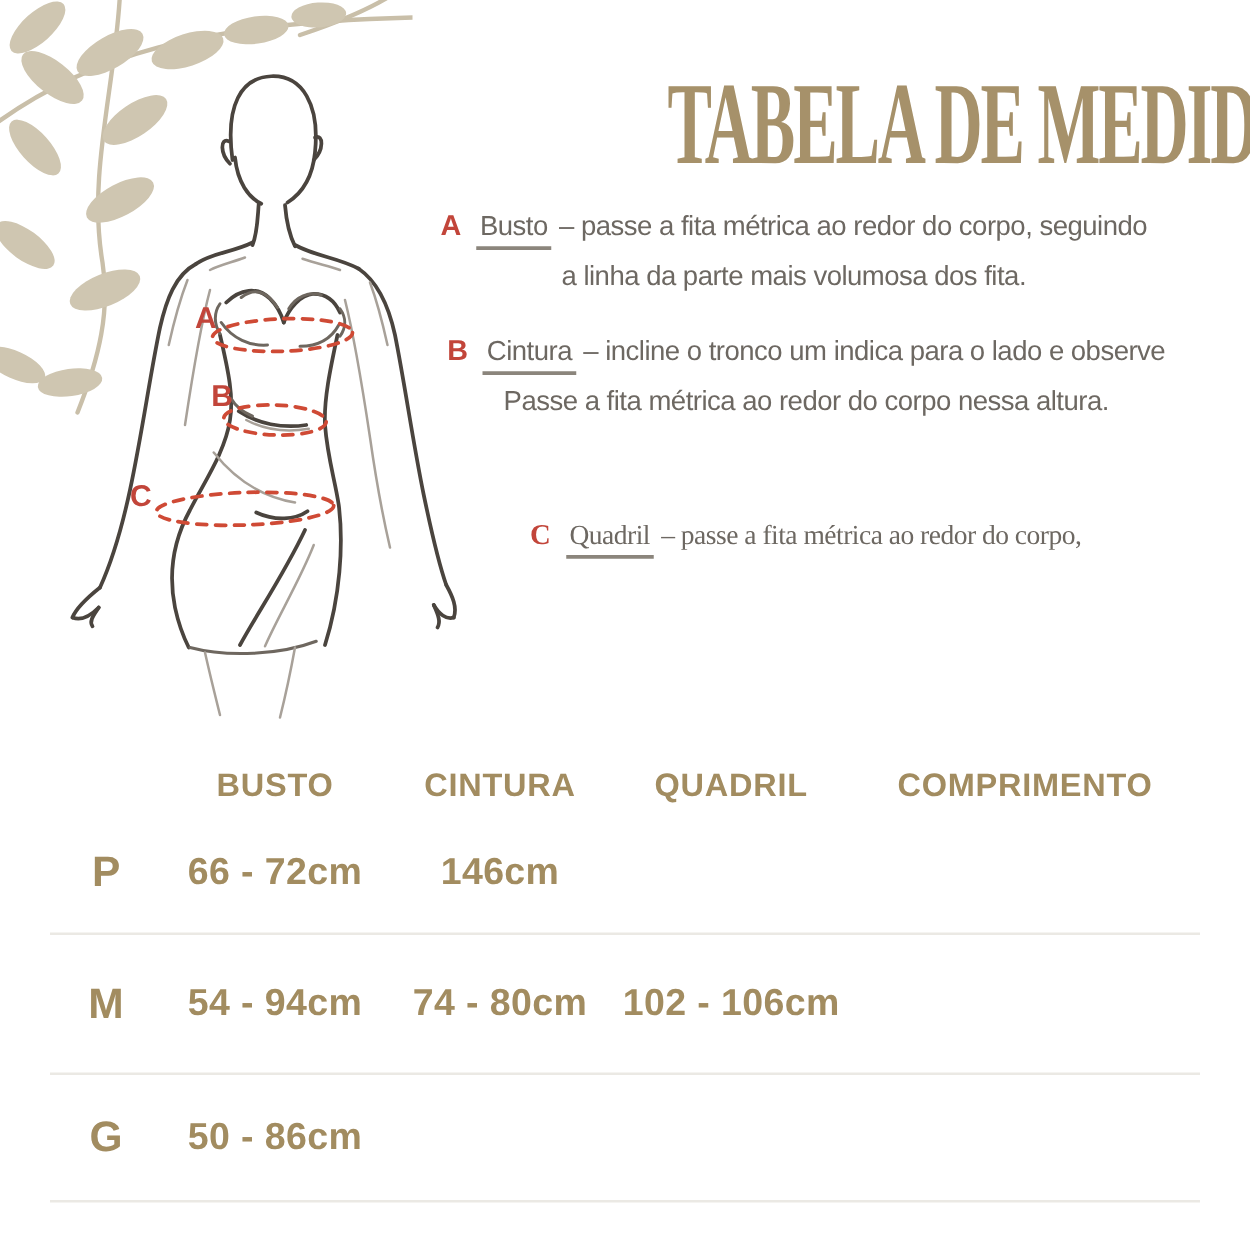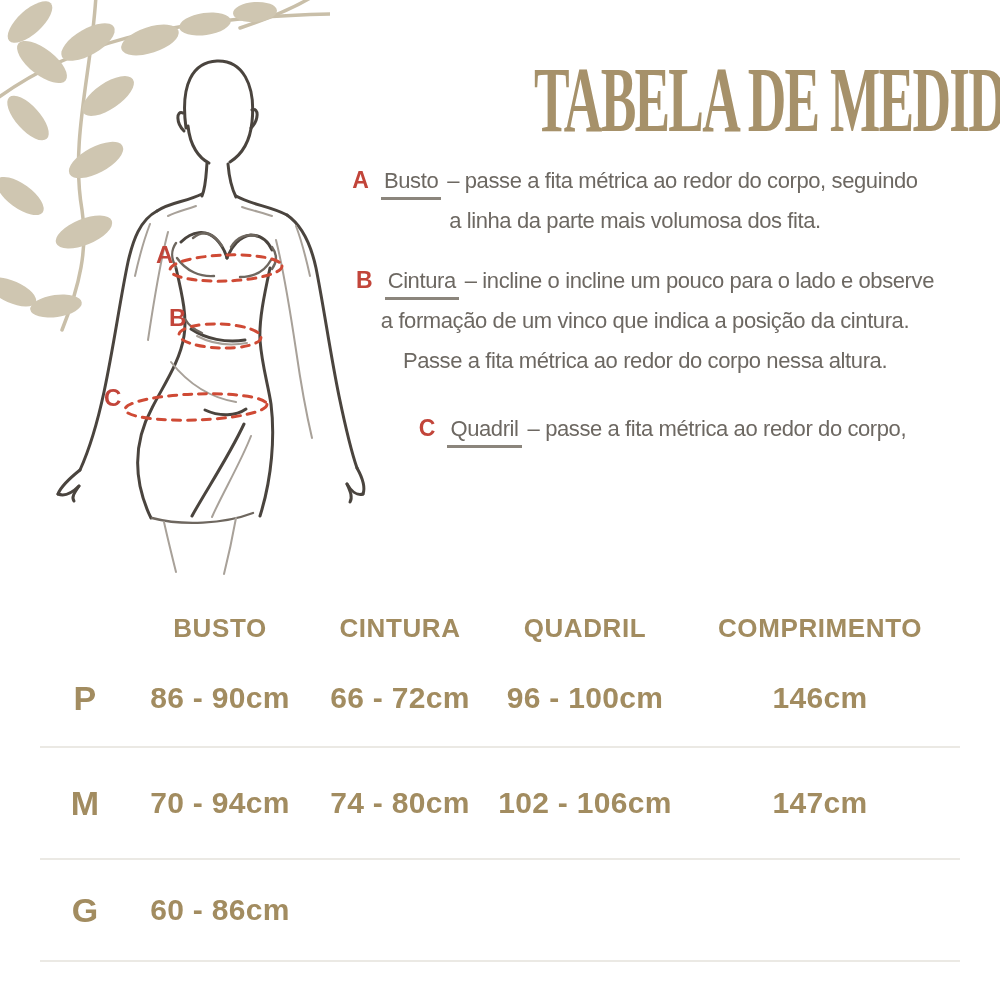--- a/index.html
+++ b/index.html
@@ -16,21 +16,21 @@
   
   .instr{color:var(--text);font-size:22px;line-height:40px;text-align:center;
          letter-spacing:-0.4px;}
   .iline{white-space:nowrap;}
   .ltr{color:var(--red);font-weight:700;font-size:23px;margin-right:12px;letter-spacing:0;}
   .term{display:inline-block;border-bottom:3px solid var(--underline);
         padding:0 3px 1px 3px;margin-right:6px;line-height:30px;}
 
   #instr-a{left:300px;top:160px;width:670px;text-align:center;}
   #instr-b{left:310px;top:260px;width:670px;}
-  #instr-c{left:355px;top:408px;width:615px;}
+  #instr-c{left:337px;top:408px;width:615px;font-family:Liberation Serif, serif;}
 
   
   .marker{color:var(--red);font-weight:700;font-size:24px;line-height:24px;}
   #marker-a{left:156px;top:243px;}
   #marker-b{left:169px;top:306px;}
   #marker-c{left:104px;top:386px;}
 
   
   .stroke-dark{stroke:var(--sketch_dark);stroke-width:3;fill:none;
                stroke-linecap:round;stroke-linejoin:round;}
@@ -141,51 +141,47 @@
 
 <div class="abs instr" id="instr-a">
   <div class="iline">
     <span class="ltr">A</span><span class="term">Busto</span><span>–  passe a fita métrica ao redor do corpo, seguindo</span>
   </div>
   <div class="iline">a linha da parte mais volumosa dos fita.</div>
 </div>
 
 <div class="abs instr" id="instr-b">
   <div class="iline">
-    <span class="ltr">B</span><span class="term">Cintura</span><span>–  incline o incline um pouco para o lado e observe</span>
+    <span class="ltr">B</span><span class="term">Cintura</span><span>–  incline o tronco um indica para o lado e observe</span>
   </div>
-  <div class="iline">a formação de um vinco que indica a posição da cintura.</div>
   <div class="iline">Passe a fita métrica ao redor do corpo nessa altura.</div>
 </div>
 
 <div class="abs instr" id="instr-c">
   <div class="iline">
     <span class="ltr">C</span><span class="term">Quadril</span><span>–  passe a fita métrica ao redor do corpo,</span>
   </div>
 </div>
 
 <div class="abs size-table">
   <div class="trow thead">
     <div></div>
     <div>BUSTO</div>
     <div>CINTURA</div>
     <div>QUADRIL</div>
     <div>COMPRIMENTO</div>
   </div>
   <div class="trow tdata" id="row-p">
     <div class="size-label">P</div>
-    <div>86 - 90cm</div>
     <div>66 - 72cm</div>
-    <div>96 - 100cm</div>
     <div>146cm</div>
   </div>
   <div class="trow tdata" id="row-m">
     <div class="size-label">M</div>
-    <div>70 - 94cm</div>
+    <div>54 - 94cm</div>
     <div>74 - 80cm</div>
     <div>102 - 106cm</div>
-    <div>147cm</div>
   </div>
   <div class="trow tdata" id="row-g">
     <div class="size-label">G</div>
-    <div>60 - 86cm</div>
+    <div>50 - 86cm</div>
   </div>
 </div>
 
 </body></html>

